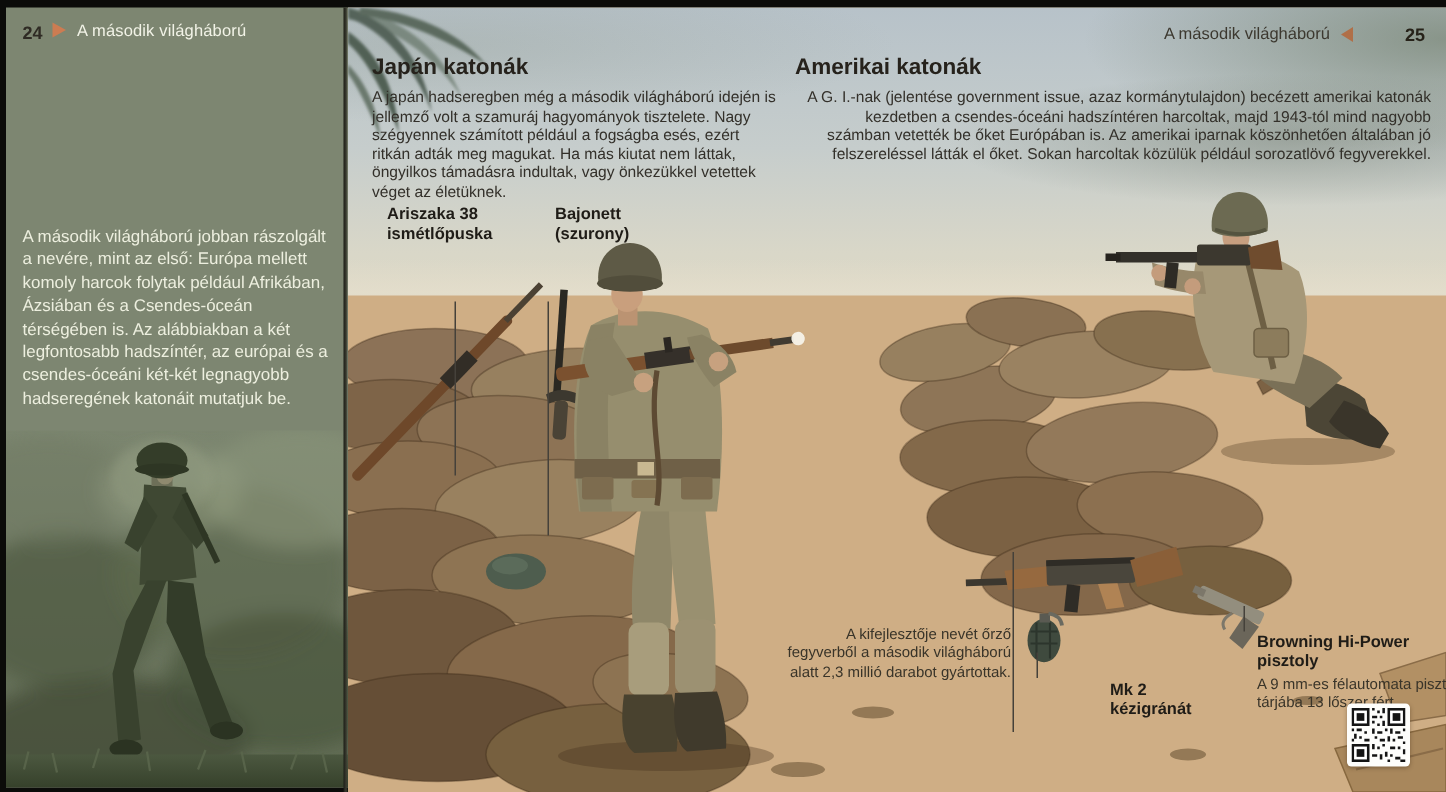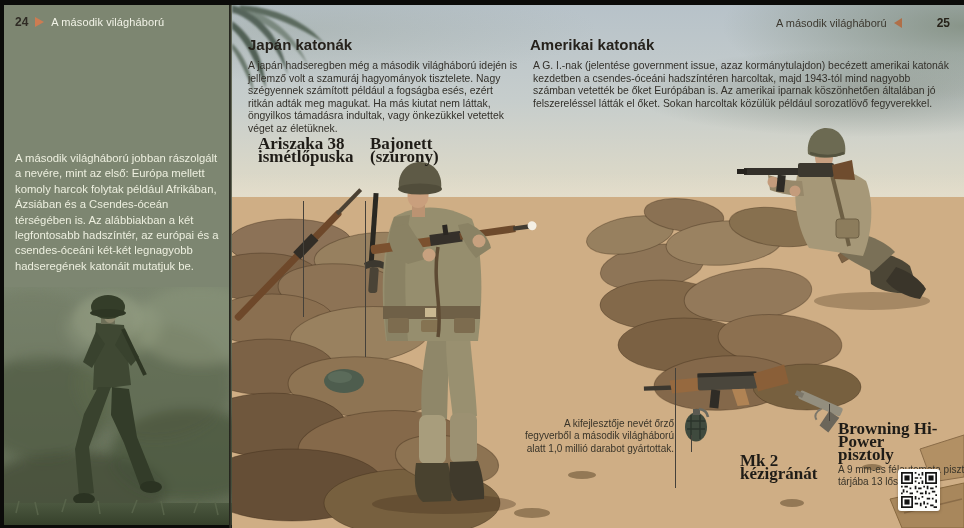--- a/index.html
+++ b/index.html
@@ -1,20 +1,20 @@
 <!DOCTYPE html>
 <html><head>
 <meta charset="utf-8">
 <style>
   html,body{margin:0;padding:0;background:#0b0b09;width:964px;height:528px;overflow:hidden;
     font-family:"Liberation Sans","DejaVu Sans",sans-serif;}
   .spread{position:absolute;top:5px;left:0;width:964px;height:523px;}
   
   .sidebar{position:absolute;left:4px;top:0;width:228px;height:520px;background:#7d8671;overflow:hidden;}
-  .sb-header{position:absolute;top:10px;left:11px;display:flex;align-items:center;gap:7px;}
+  .sb-header{position:absolute;top:10px;left:11px;display:flex;gap:7px;}
   .sb-pagenum{font-size:12px;font-weight:bold;color:#2f2b24;}
   .tri-right{width:0;height:0;border-left:9px solid #cd7c52;border-top:5.5px solid transparent;border-bottom:5.5px solid transparent;}
   .sb-section{font-size:11px;color:#f2f3e7;letter-spacing:.1px;}
   .sb-title{position:absolute;top:38px;left:11px;font-size:26.5px;font-weight:bold;color:#ffffff;
     line-height:1.14;white-space:pre-line;letter-spacing:-.2px;}
   .sb-intro{position:absolute;top:146px;left:11px;width:206px;font-size:11.3px;line-height:15.4px;color:#edefdf;}
   .sb-photo{position:absolute;left:0;top:282px;width:228px;height:238px;}
   
   .scene{position:absolute;left:232px;top:0;width:732px;height:523px;overflow:hidden;background:#cfc5ad;}
   .scene .sky{position:absolute;left:0;top:0;width:732px;height:210px;
@@ -37,24 +37,24 @@
     background:radial-gradient(120% 115% at 50% 45%, rgba(0,0,0,0) 70%, rgba(40,30,15,.25) 100%);}
   
   .scene-header{position:absolute;top:11px;right:14px;display:flex;align-items:center;gap:7px;}
   .sc-section{font-size:11px;color:#3c382f;}
   .tri-left{width:0;height:0;border-right:8px solid #b06f48;border-top:5px solid transparent;border-bottom:5px solid transparent;}
   .sc-pagenum{font-size:12px;font-weight:bold;color:#262219;margin-left:28px;}
   
   .col-heading{position:absolute;font-size:15px;font-weight:bold;color:#26221c;}
   .col-body{position:absolute;font-size:10.4px;line-height:12.5px;color:#33302a;}
   #jp-head{left:16px;top:31px;}  #jp-body{left:16px;top:55px;width:273px;}
-  #us-head{left:298px;top:31px;} #us-body{left:301px;top:55px;width:421px;}
+  #us-head{left:298px;top:31px;} #us-body{left:301px;top:55px;width:421px;text-align:right;}
   
   .callout{position:absolute;}
-  .callout h4{margin:0 0 3px 0;font-size:17px;font-weight:bold;color:#1f1c17;line-height:13px;white-space:pre-line;font-family:Liberation Serif, serif;}
+  .callout h4{margin:0 0 3px 0;font-size:11px;font-weight:bold;color:#1f1c17;line-height:13px;white-space:pre-line;}
   .callout p{margin:0;font-size:10px;line-height:12.3px;color:#393429;}
   .lead{position:absolute;width:1px;background:#45413a;}
   #co-arisaka{left:26px;top:132px;width:152px;}
   #co-bayonet{left:138px;top:132px;width:120px;}
   #co-thompson{left:290px;top:413px;width:152px;text-align:right;}
   #co-mk2{left:461px;top:449px;width:110px;margin-left:47px;}
   #co-browning{left:606px;top:417px;width:140px;}
   
   .qr{position:absolute;left:666px;top:464px;width:42px;height:42px;background:#fdfdfb;border-radius:3px;
     box-shadow:0 1px 3px rgba(60,40,20,.4);display:flex;align-items:center;justify-content:center;}
@@ -319,21 +319,21 @@
     </div>
 
     <div class="lead" style="left:133px;top:196px;height:156px;"></div>
     <div class="callout" id="co-bayonet">
       <h4>Bajonett
 (szurony)</h4>
     </div>
 
     <div class="lead" style="left:443px;top:363px;height:120px;"></div>
     <div class="callout" id="co-thompson">
-      <p>A kifejlesztője nevét őrző fegyverből a második világháború alatt 1,0 millió darabot gyártottak.</p>
+      <p>A kifejlesztője nevét őrző fegyverből a második világháború alatt 2,3 millió darabot gyártottak.</p>
     </div>
 
     <div class="lead" style="left:459px;top:430px;height:17px;"></div>
     <div class="callout" id="co-mk2">
       <h4>Mk 2
 kézigránát</h4>
     </div>
 
     <div class="lead" style="left:597px;top:399px;height:17px;"></div>
     <div class="callout" id="co-browning">

